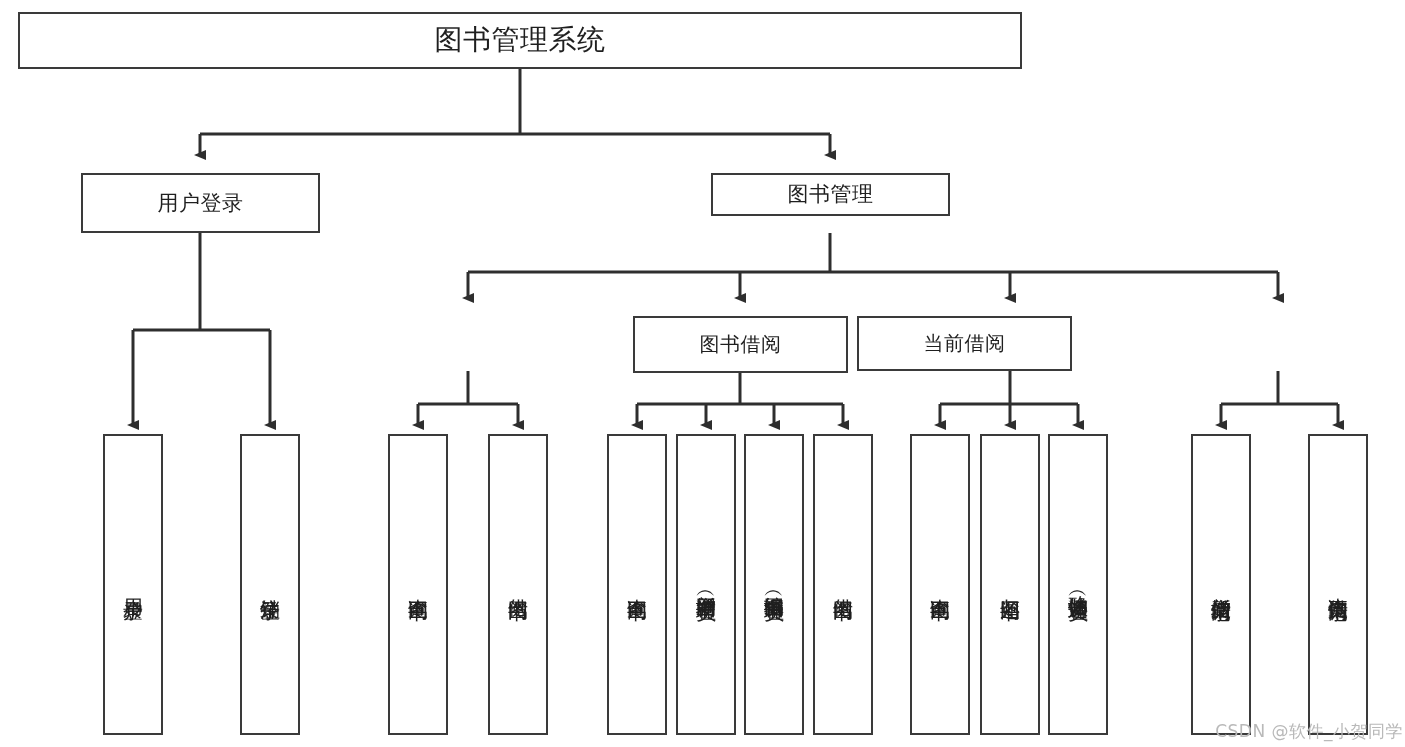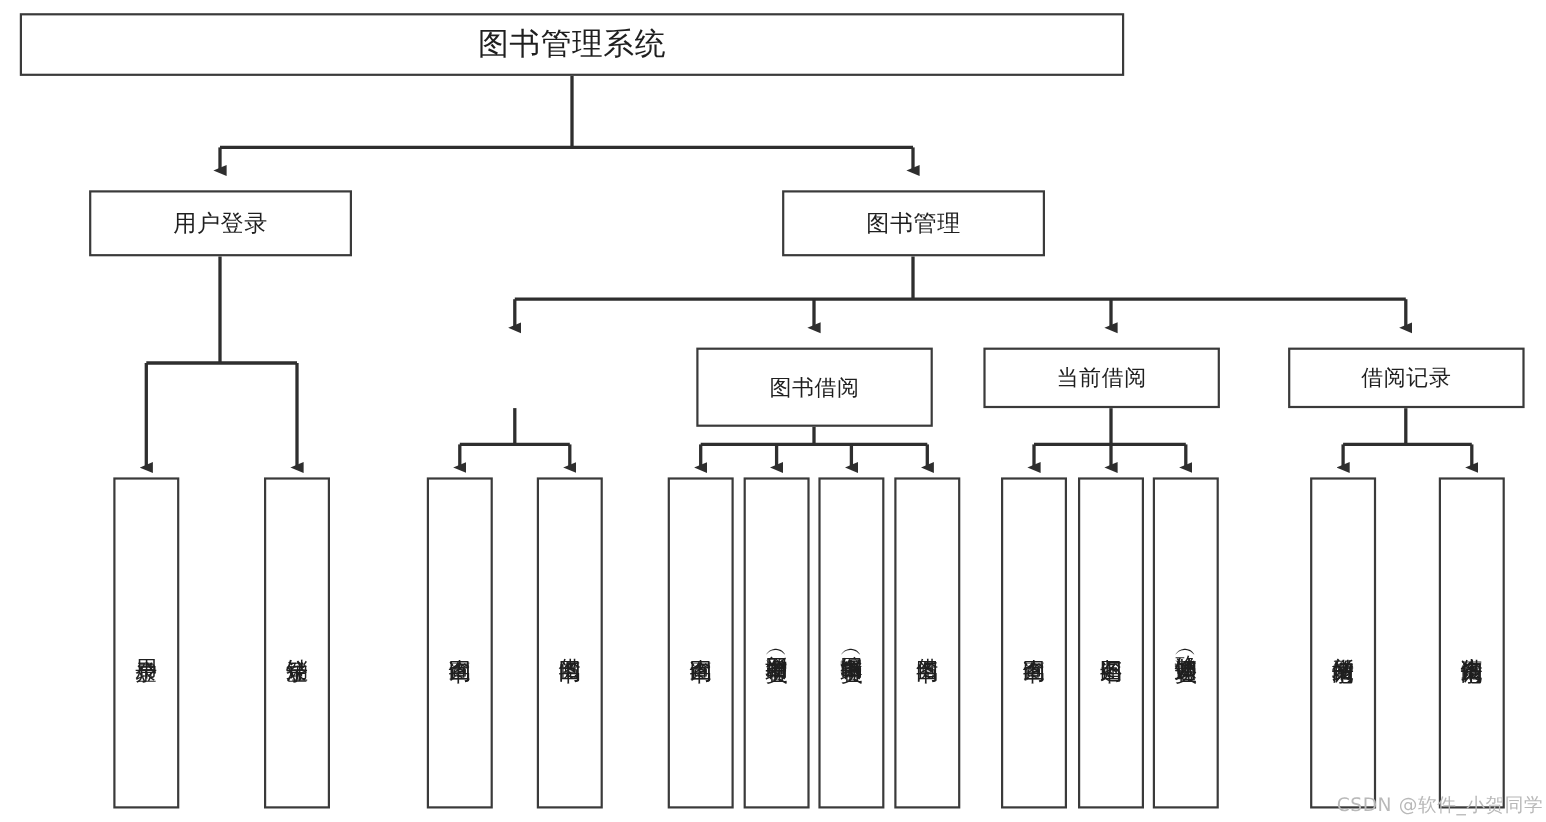--- a/index.html
+++ b/index.html
@@ -99,32 +99,29 @@
     </g>
   </svg>
 
   <div class="node root" style="left:18px;top:12px;width:1004px;height:57px;">
     <span class="lbl">图书管理系统</span>
   </div>
 
   <div class="node lvl1" style="left:81px;top:173px;width:239px;height:60px;">
     <span class="lbl">用户登录</span>
   </div>
-  <div class="node lvl1" style="left:711px;top:173px;width:239px;height:60px;">
+  <div class="node lvl1" style="left:711px;top:173px;width:239px;height:43px;">
     <span class="lbl">图书管理</span>
   </div>
 
-  <div class="node lvl2" style="left:633px;top:316px;width:215px;height:72px;justify-content:center;">
+  <div class="node lvl2" style="left:633px;top:316px;width:215px;height:57px;justify-content:center;">
     <span class="lbl">图书借阅</span>
   </div>
-  <div class="node lvl2" style="left:894px;top:316px;width:215px;height:55px;">
+  <div class="node lvl2" style="left:857px;top:316px;width:215px;height:55px;">
     <span class="lbl">当前借阅</span>
-  </div>
-  <div class="node lvl2" style="left:1171px;top:316px;width:215px;height:55px;">
-    <span class="lbl">借阅记录</span>
   </div>
 
   <div class="node vert" style="left:103px;top:434px;width:60px;height:301px;">
     <span class="lbl">用户登录</span>
   </div>
   <div class="node vert" style="left:240px;top:434px;width:60px;height:301px;">
     <span class="lbl">注销登录</span>
   </div>
 
   <div class="node vert" style="left:388px;top:434px;width:60px;height:301px;">

